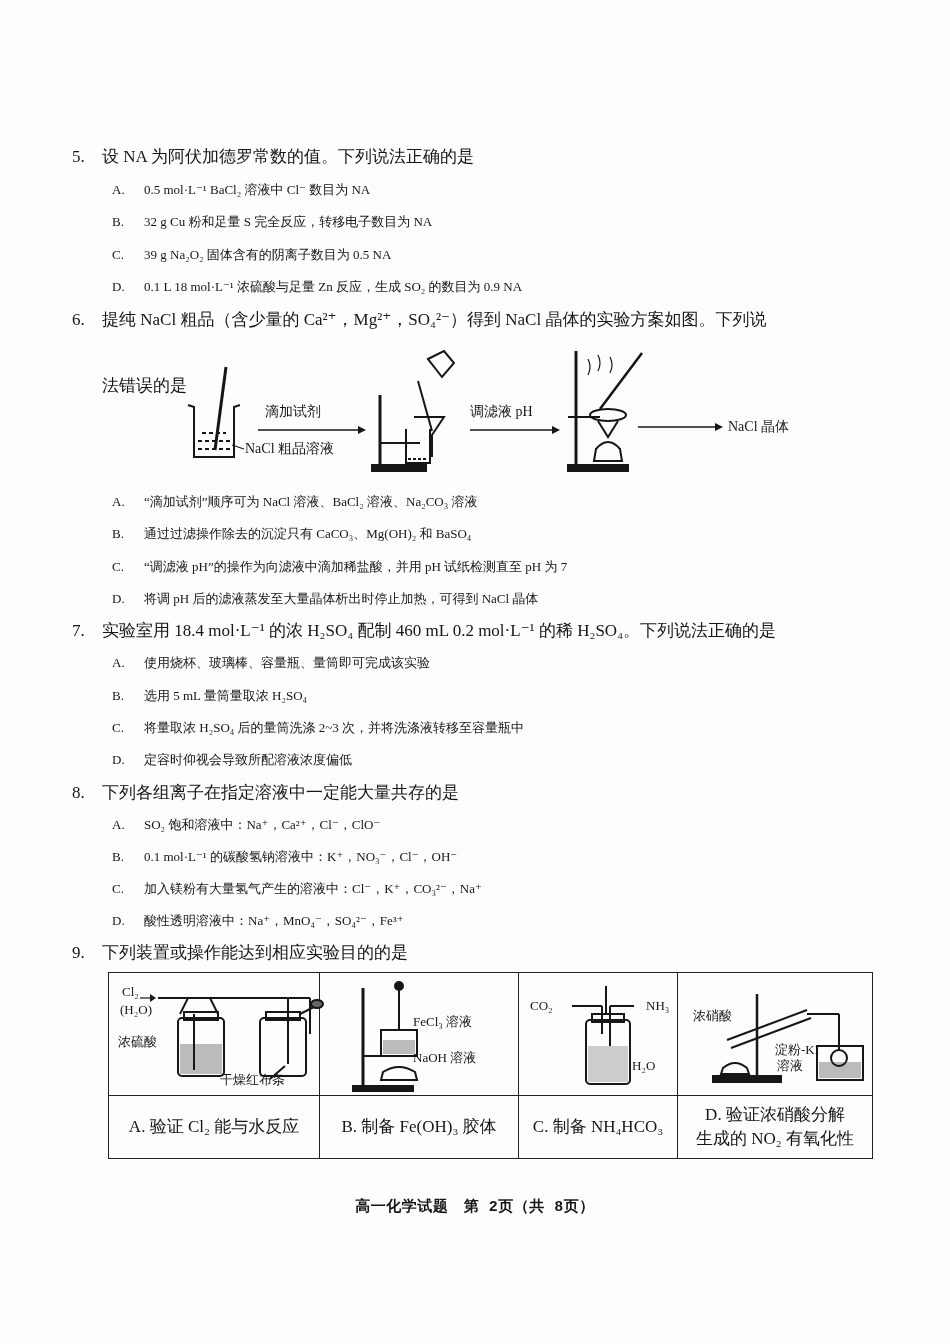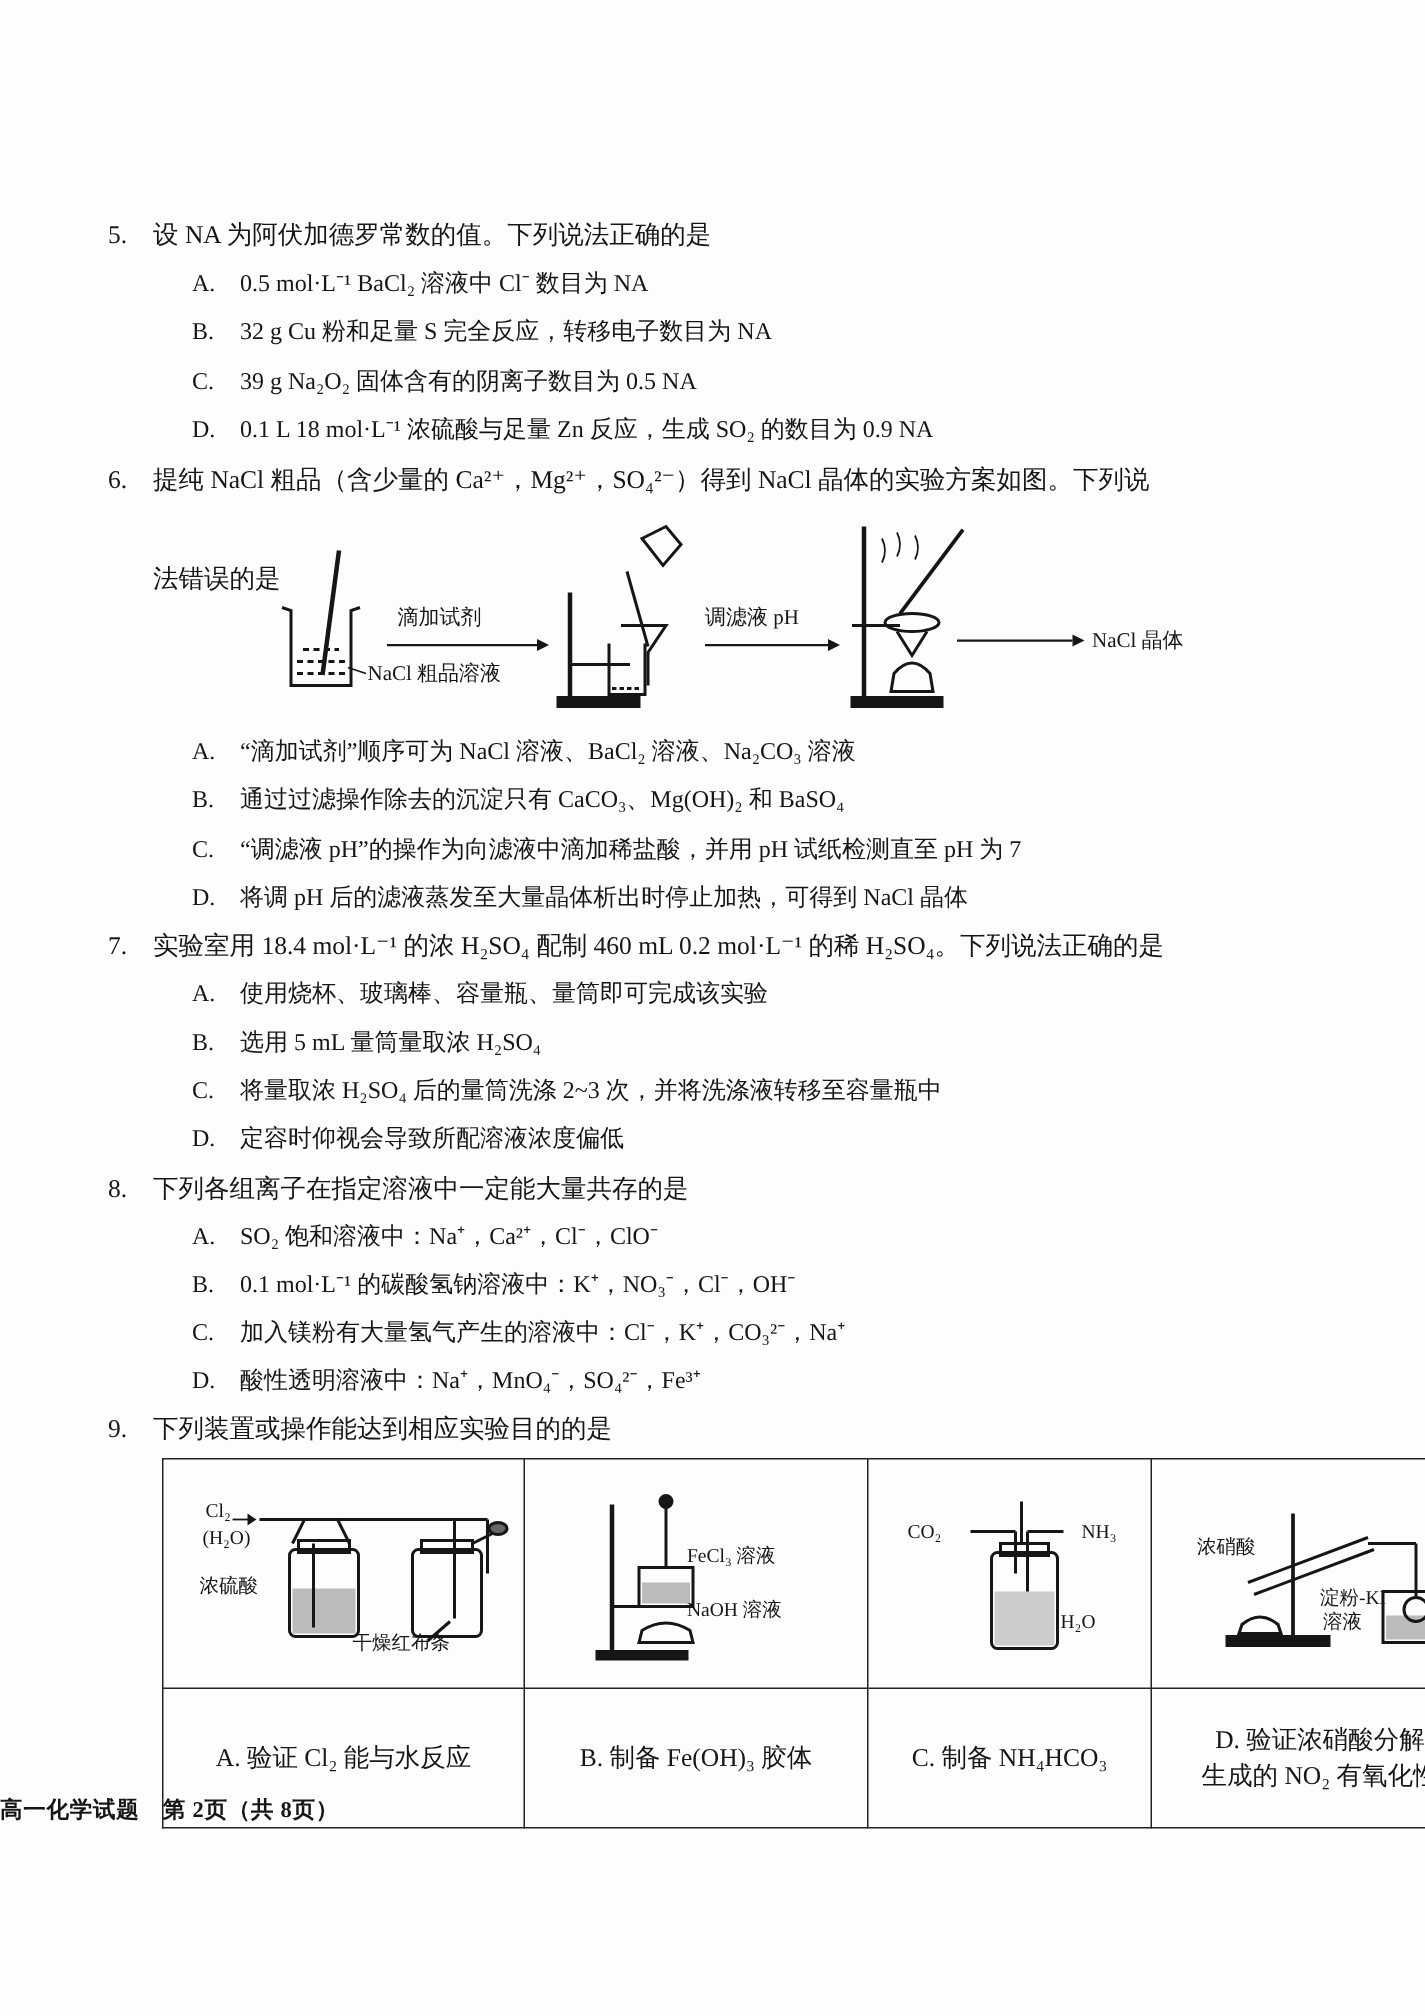--- a/index.html
+++ b/index.html
@@ -3,30 +3,30 @@
 <meta charset="utf-8">
 <style>
   html, body { margin:0; padding:0; }
   body {
     width:950px; height:1344px; background:#fdfdfc; position:relative; overflow:hidden;
     font-family: "Liberation Serif", "DejaVu Serif", serif; color:#161616;
   }
   .page { position:absolute; left:0; top:0; width:800px; height:1344px; }
   .q { position:absolute; left:72px; font-size:17px; line-height:22px; white-space:nowrap; }
   .q .num { display:inline-block; width:30px; }
-  .opt { position:absolute; left:128px; font-size:16px; line-height:22px; white-space:nowrap;font-family:Liberation Serif, serif; }
+  .opt { position:absolute; left:112px; font-size:13px; line-height:22px; white-space:nowrap; }
   .opt .lab { display:inline-block; width:32px; }
   .cont { position:absolute; left:102px; font-size:17px; line-height:22px;margin-top:34px; }
   .fig { position:absolute; }
   .fig-label { position:absolute; font-size:14px; white-space:nowrap; }
   table.exp { position:absolute; left:108px; top:972px; border-collapse:collapse; }
-  table.exp td { border:1.5px solid #222; padding:16px; vertical-align:middle; position:relative; }
+  table.exp td { border:1.5px solid #222; padding:1px; vertical-align:middle; position:relative; }
   .cell-img { width:100%; height:120px; position:relative; }
   .cap { font-size:17px; text-align:center; height:60px; line-height:24px; }
-  .footer { position:absolute; top:1197px; left:0; width:950px; text-align:left; font-size:15px; font-weight:bold; font-family:Liberation Serif, serif; letter-spacing:0.5px; }
+  .footer { position:absolute; top:1197px; left:0; width:950px; text-align:center; font-size:15px; font-weight:bold; font-family:Liberation Mono, monospace; letter-spacing:0.5px; }
   svg { overflow:visible; }
   .lbl { font-size:13px; font-family:"Liberation Serif", serif; fill:#161616; }
 </style>
 </head>
 <body>
 
 <div class="page">
 
   <div class="q" style="top:146px">
     <span class="num">5.</span><span>设 NA 为阿伏加德罗常数的值。下列说法正确的是</span>

